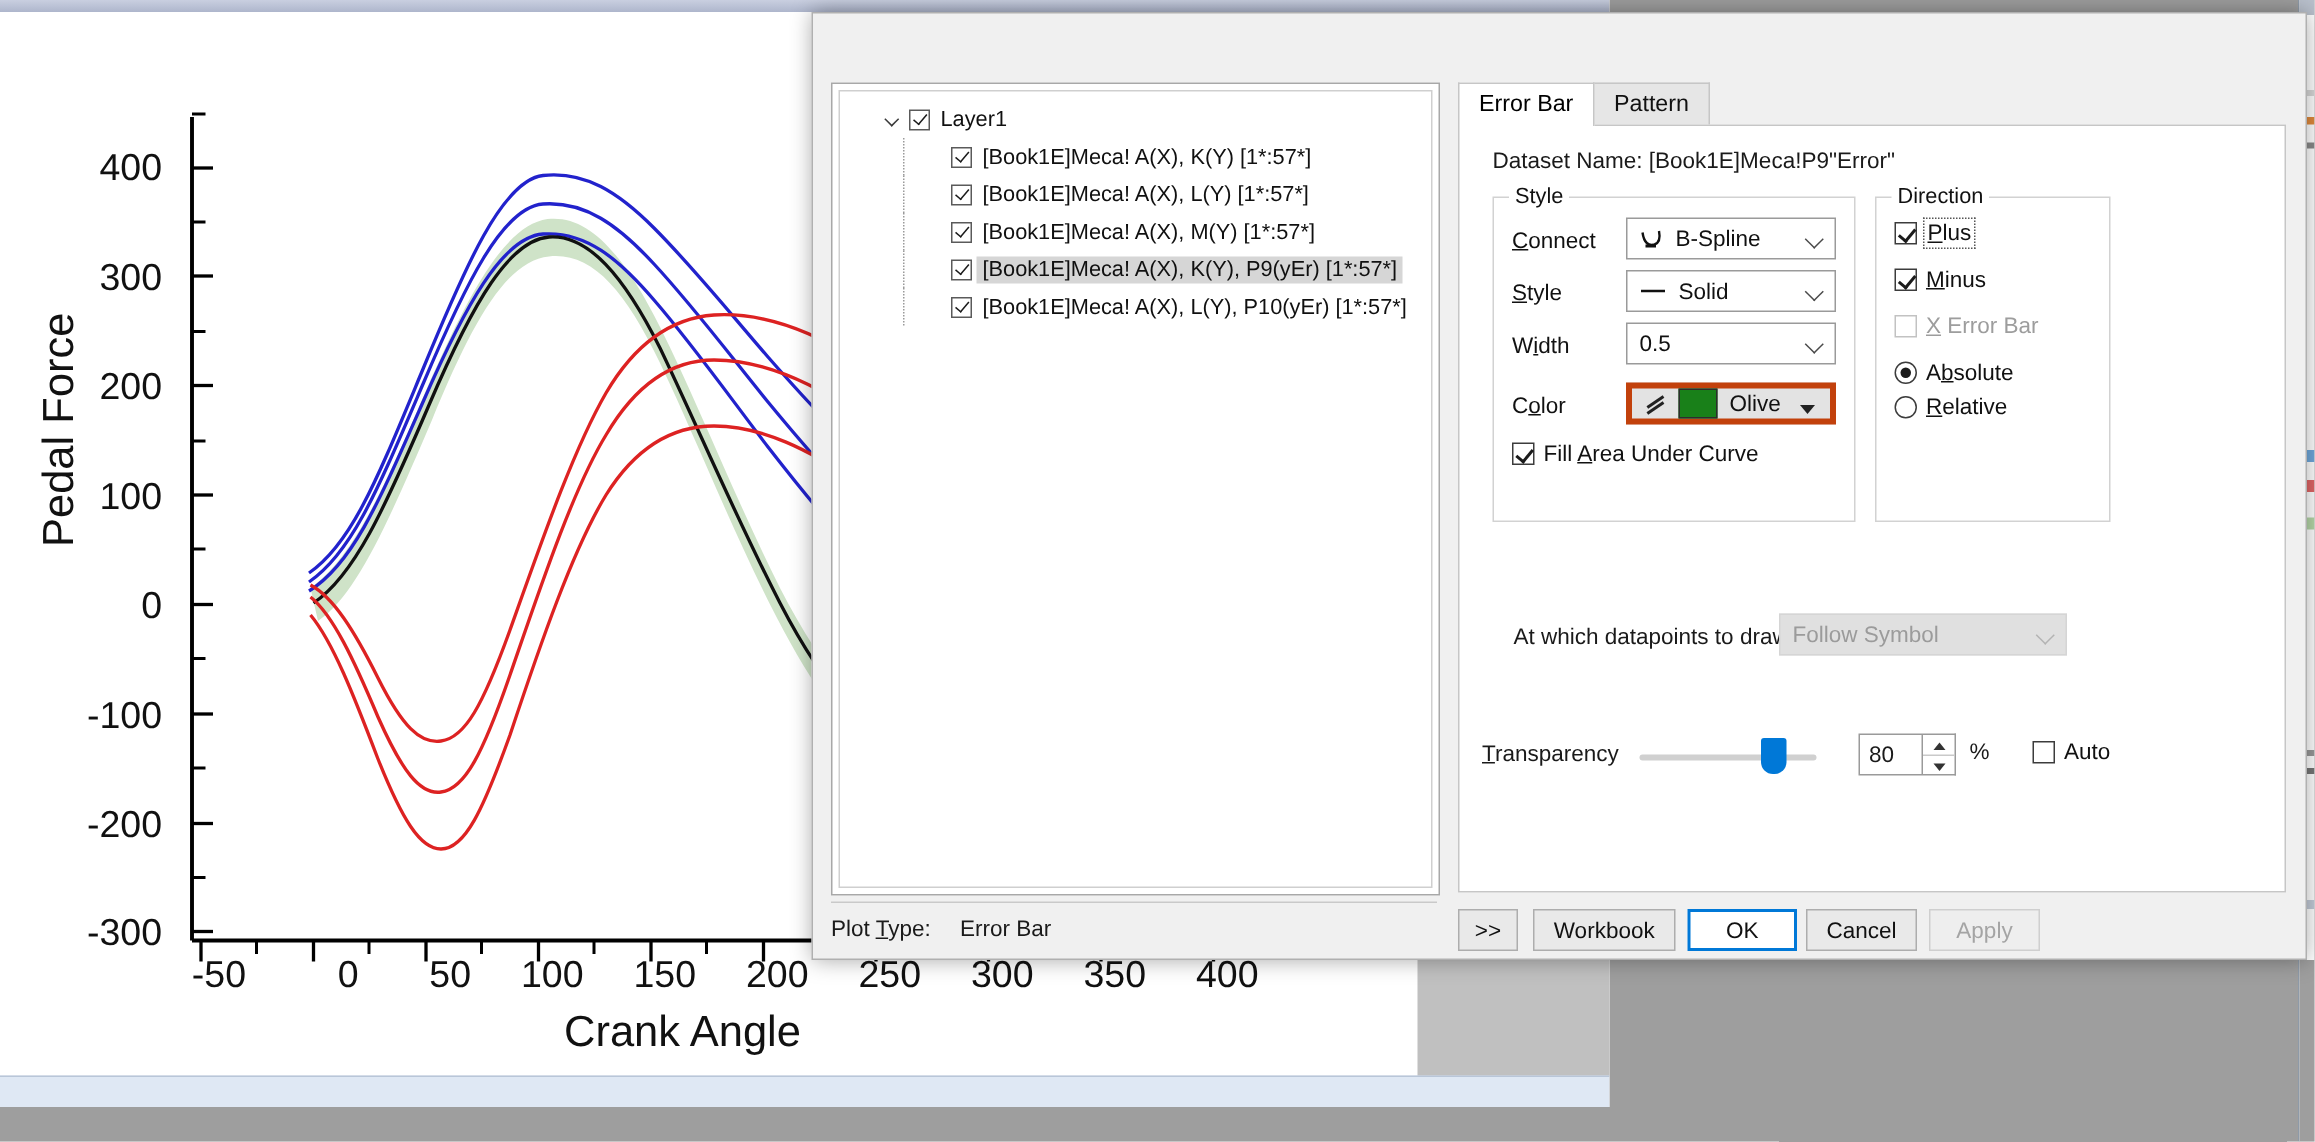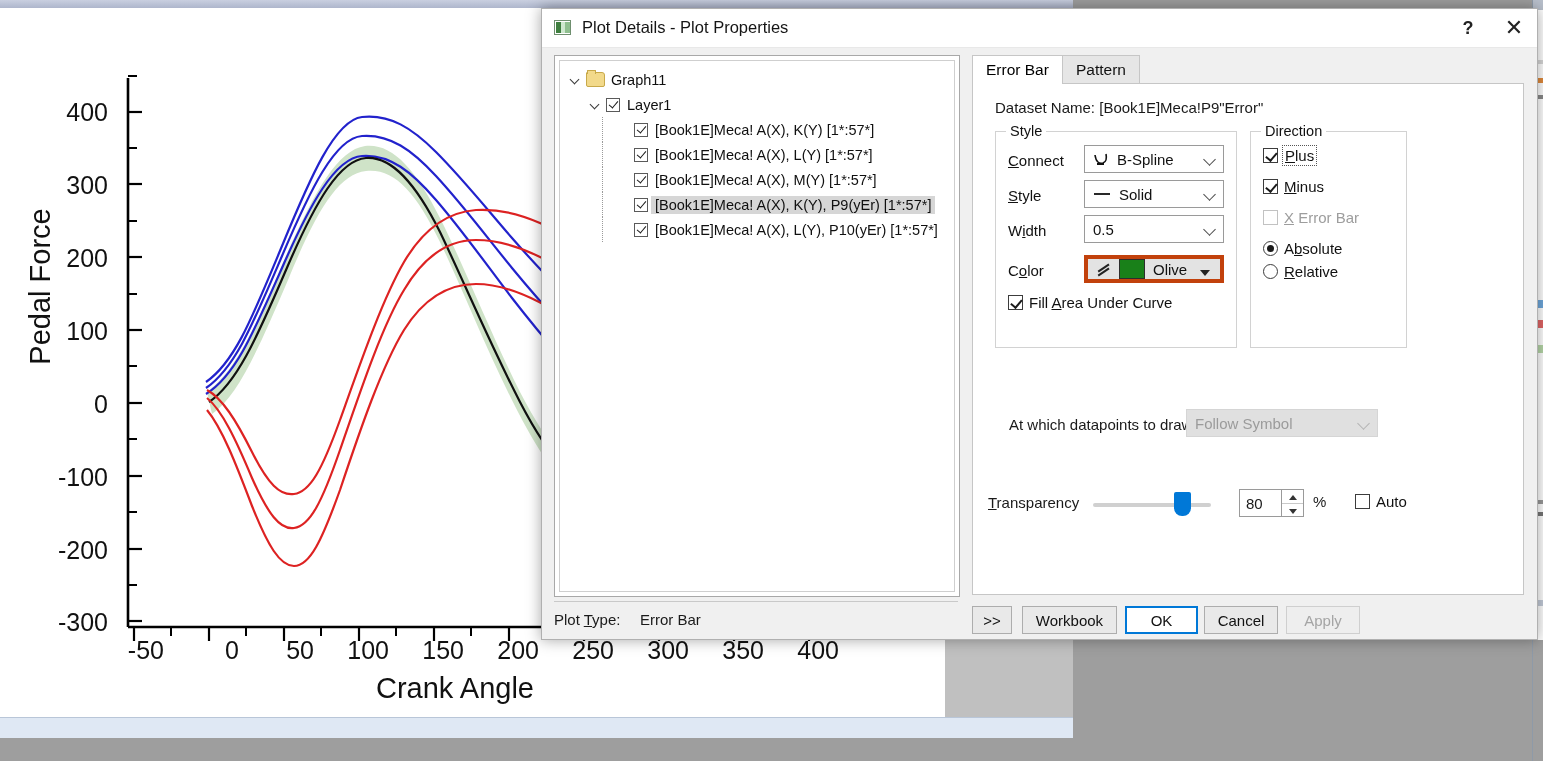--- a/index.html
+++ b/index.html
@@ -394,39 +394,24 @@
   <div class="bit" style="top:320px;height:8px;background:#e06666;"></div>
   <div class="bit" style="top:345px;height:8px;background:#b6d7a8;"></div>
   <div class="bit" style="top:500px;height:4px;background:#999;"></div>
   <div class="bit" style="top:512px;height:4px;background:#777;"></div>
   <div class="bit" style="top:600px;height:6px;background:#c3cbd8;"></div>
   <div class="bit" style="top:640px;height:121px;background:#9e9e9e;"></div>
 </div>
 
 <div id="dialog">
 
-  <div id="dlg-titlebar">
-    <div id="dlg-icon">
-      <i style="left:1px;width:5px;background:#3f7f3f;"></i>
-      <i style="left:6px;width:4px;background:#cfe8cf;"></i>
-      <i style="left:10px;width:5px;background:#8fbf8f;"></i>
-    </div>
-    <div id="dlg-title">Plot Details - Plot Properties</div>
-    <div class="titlebtn" id="dlg-help">?</div>
-    <div class="titlebtn" id="dlg-close">✕</div>
-  </div>
 
   <div id="tree-panel">
     <div id="tree-inner">
 
-      <div class="tree-row" style="padding-left:4px;">
-        <span class="tw"></span>
-        <span class="folder"></span>
-        <span class="tl">Graph11</span>
-      </div>
 
       <div class="tree-row" style="padding-left:24px;">
         <span class="tw"></span>
         <span class="cb checked"></span>
         <span class="tl">Layer1</span>
       </div>
 
       <div class="tree-row" style="padding-left:68px;">
         <span class="guide" style="left:36px;"></span>
         <span class="cb checked"></span>

